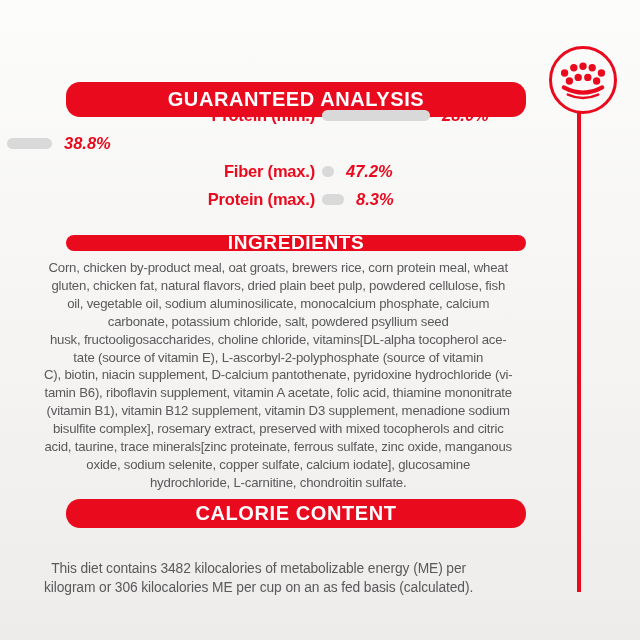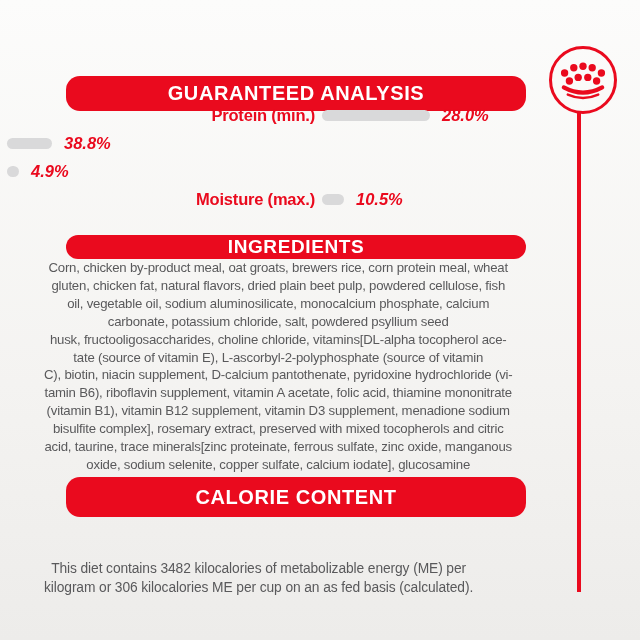--- a/index.html
+++ b/index.html
@@ -15,23 +15,23 @@
     font-family:"Liberation Sans",sans-serif;
   }
   .banner{
     position:absolute;left:66px;width:460px;
     background:var(--red);
     border-radius:14px;
     color:#ffffff;font-weight:bold;
     display:flex;align-items:center;justify-content:center;
     letter-spacing:0.6px;
   }
-  .banner-ga{top:76px;height:35px;font-size:20px;}
-  .banner-ing{top:235px;height:24px;font-size:19px;}
-  .banner-cal{top:477px;height:40px;font-size:20px;}
+  .banner-ga{top:82px;height:35px;font-size:20px;}
+  .banner-ing{top:235px;height:16px;font-size:19px;}
+  .banner-cal{top:499px;height:29px;font-size:20px;}
 
   .nutrient-rows{position:absolute;top:101px;left:0;width:612px;}
   .nutrient-row{display:flex;align-items:center;height:28px;}
   .nutrient-label{
     width:315px;text-align:right;
     color:var(--red);font-weight:bold;font-size:16.5px;
     letter-spacing:-0.2px;white-space:nowrap;
   }
   .nutrient-bar{
     height:11px;background:var(--bar-gray);
@@ -82,27 +82,28 @@
   <div class="nutrient-row">
     <span class="nutrient-label">Protein (min.)</span>
     <span class="nutrient-bar" style="width: 108px;"></span>
     <span class="nutrient-value">28.0%</span>
   </div>
   <div class="nutrient-row">
     <span class="nutrient-bar" style="width: 45px;"></span>
     <span class="nutrient-value">38.8%</span>
   </div>
   <div class="nutrient-row">
+    <span class="nutrient-label">Fiber (max.)</span>
     <span class="nutrient-bar" style="width: 12px;"></span>
-    <span class="nutrient-value">4.9%</span>
+    <span class="nutrient-value">47.2%</span>
   </div>
   <div class="nutrient-row">
-    <span class="nutrient-label">Moisture (max.)</span>
+    <span class="nutrient-label">Protein (max.)</span>
     <span class="nutrient-bar" style="width: 22px;"></span>
-    <span class="nutrient-value">10.5%</span>
+    <span class="nutrient-value">8.3%</span>
   </div>
 </div>
 
 <div class="banner banner-ing">
   <span>INGREDIENTS</span>
 </div>
 <div class="body-text ingredients-text">Corn, chicken by-product meal, oat groats, brewers rice, corn protein meal, wheat
 gluten, chicken fat, natural flavors, dried plain beet pulp, powdered cellulose, fish
 oil, vegetable oil, sodium aluminosilicate, monocalcium phosphate, calcium
 carbonate, potassium chloride, salt, powdered psyllium seed

